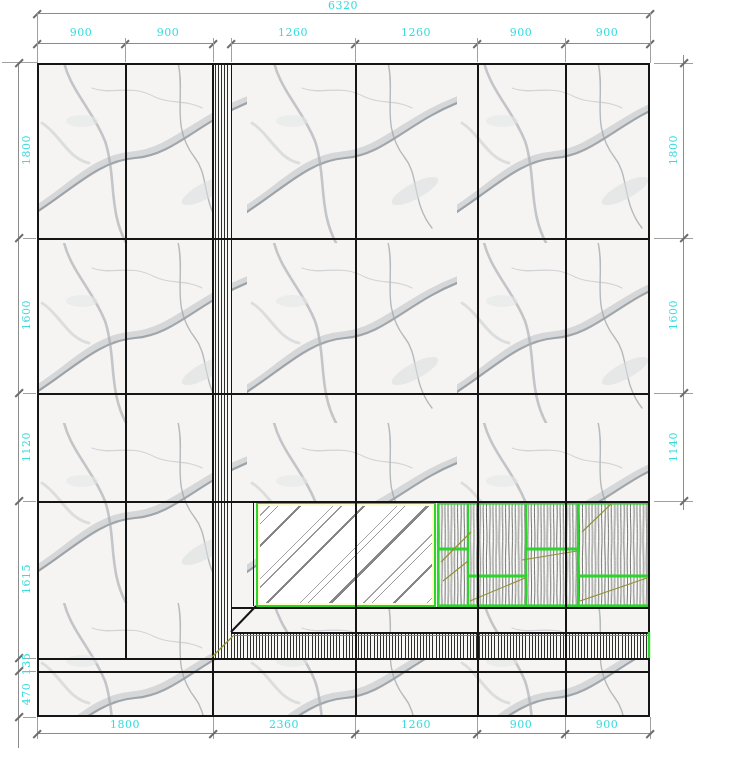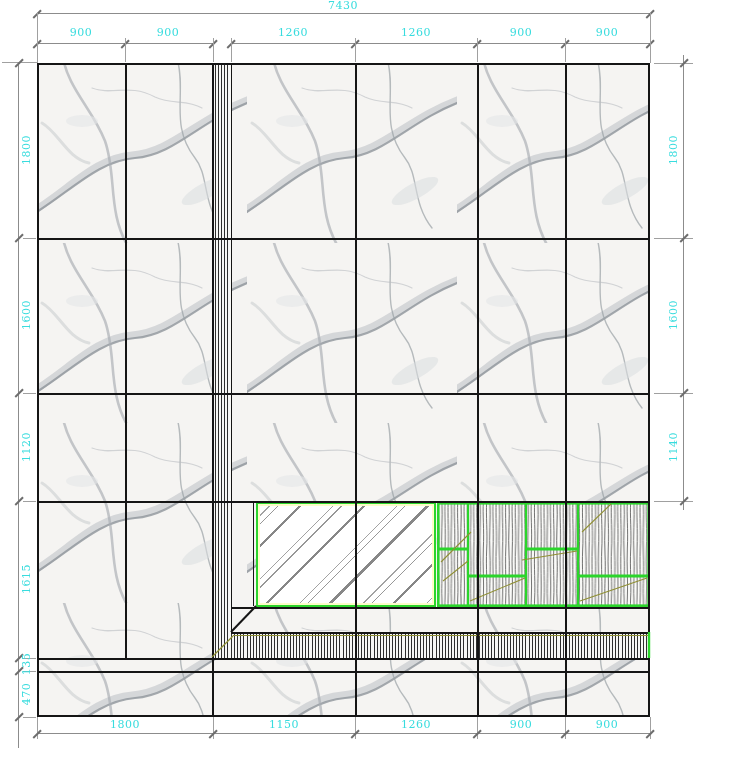--- a/index.html
+++ b/index.html
@@ -109,21 +109,21 @@
   <svg style="position:absolute;left:0;top:0;" width="741" height="759">
     <line x1="212" y1="657" x2="233" y2="636" class="olive"></line>
     <line x1="231" y1="632" x2="256" y2="606" stroke="#151515" stroke-width="2"></line>
     <line x1="253.5" y1="503" x2="253.5" y2="606" stroke="#151515" stroke-width="1"></line>
     <line x1="649" y1="632" x2="649" y2="658" stroke="#2bd52b" stroke-width="2.4"></line>
   </svg>
 
   <div class="dl" style="left:37px;top:13px;width:613px;height:1px;"></div>
   <div class="tick" style="left:37px;top:13.5px;"></div>
   <div class="tick" style="left:650px;top:13.5px;"></div>
-  <div class="lbl" style="left:321px;top:0px;">7430</div>
+  <div class="lbl" style="left:321px;top:0px;">6320</div>
 
   <div class="dl" style="left:37px;top:43px;width:176px;height:1px;"></div>
   <div class="dl" style="left:231px;top:43px;width:419px;height:1px;"></div>
   <div class="tick" style="left:37px;top:43.5px;"></div>
   <div class="tick" style="left:125px;top:43.5px;"></div>
   <div class="tick" style="left:213px;top:43.5px;"></div>
   <div class="tick" style="left:231px;top:43.5px;"></div>
   <div class="tick" style="left:355px;top:43.5px;"></div>
   <div class="tick" style="left:477px;top:43.5px;"></div>
   <div class="tick" style="left:565px;top:43.5px;"></div>
@@ -186,18 +186,18 @@
   <div class="ext" style="left:477px;top:717px;width:1px;height:22px;"></div>
   <div class="ext" style="left:565px;top:717px;width:1px;height:22px;"></div>
   <div class="ext" style="left:650px;top:717px;width:1px;height:22px;"></div>
   <div class="tick" style="left:37px;top:733.5px;"></div>
   <div class="tick" style="left:213px;top:733.5px;"></div>
   <div class="tick" style="left:355px;top:733.5px;"></div>
   <div class="tick" style="left:477px;top:733.5px;"></div>
   <div class="tick" style="left:565px;top:733.5px;"></div>
   <div class="tick" style="left:650px;top:733.5px;"></div>
   <div class="lbl" style="left:103px;top:719px;">1800</div>
-  <div class="lbl" style="left:262px;top:719px;">1150</div>
+  <div class="lbl" style="left:262px;top:719px;">2360</div>
   <div class="lbl" style="left:394px;top:719px;">1260</div>
   <div class="lbl" style="left:499px;top:719px;">900</div>
   <div class="lbl" style="left:585px;top:719px;">900</div>
 
 </div>
 
 </body></html>

